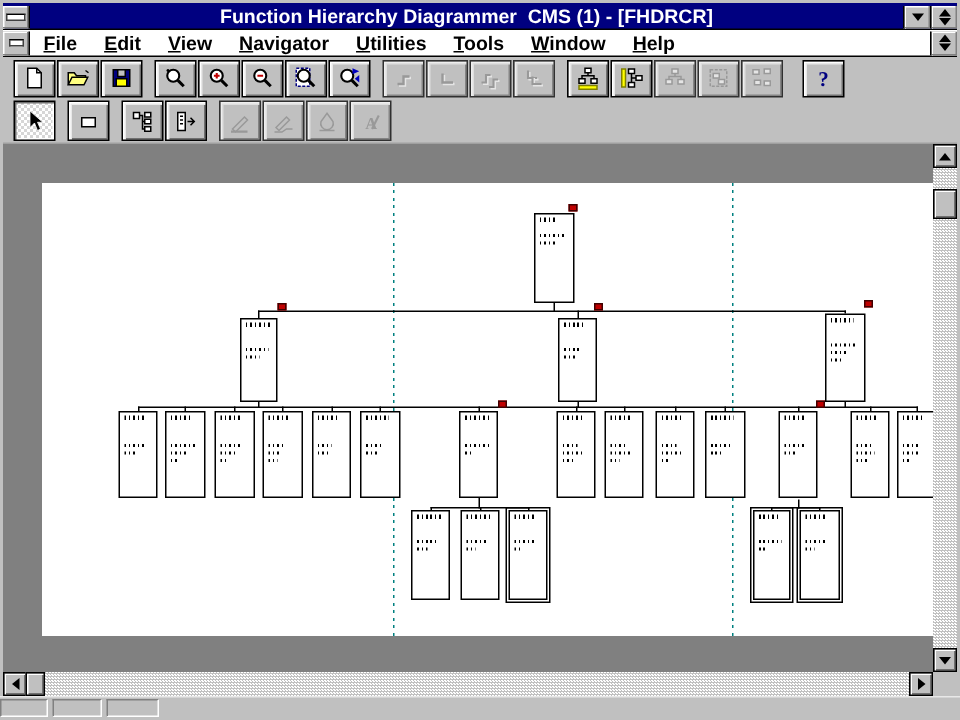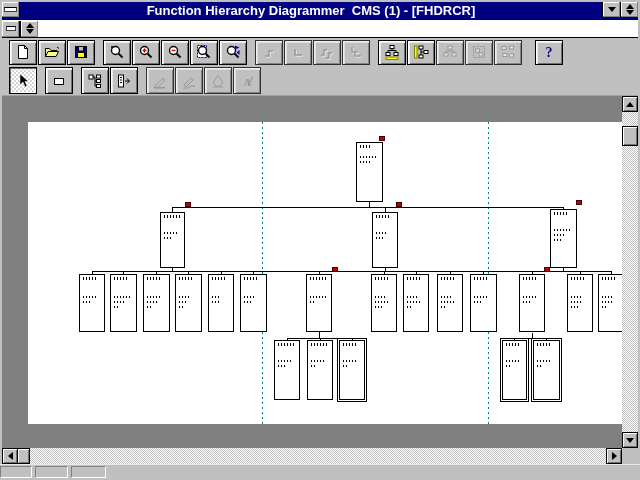--- a/index.html
+++ b/index.html
@@ -1,20 +1,20 @@
 <!DOCTYPE html>
 <html><head>
 <meta charset="utf-8">
 <style>
   html,body{margin:0;padding:0;}
   body{width:640px;height:480px;background:#c0c0c0;position:relative;overflow:hidden;
        font-family:"Liberation Sans",sans-serif;-webkit-font-smoothing:none;}
   
   #titlebar{position:absolute;left:2px;top:2px;right:2px;height:17px;background:#000080;
-            border-bottom:1px solid #000;display:flex;align-items:flex-start;}
+            border-bottom:1px solid #000;display:flex;align-items:flex-end;}
   #title-text{flex:1;text-align:center;color:#fff;font-weight:bold;font-size:13px;white-space:pre;line-height:17px;}
   .sysbox{width:17px;height:15px;background:#c0c0c0;border-right:1px solid #000;
           display:flex;align-items:center;justify-content:center;box-shadow:inset -1px -1px 0 #808080,inset 1px 1px 0 #fff;}
   .sysdash{width:11px;height:3px;background:#fff;border:1px solid #404040;border-top-color:#000;}
   .capbtn{width:17px;height:15px;background:#c0c0c0;border-left:1px solid #000;
           display:flex;flex-direction:column;align-items:center;justify-content:center;gap:1px;
           box-shadow:inset -1px -1px 0 #808080,inset 1px 1px 0 #fff;}
   .tri-up{width:0;height:0;border-left:4px solid transparent;border-right:4px solid transparent;border-bottom:5px solid #000;}
   .tri-down{width:0;height:0;border-left:4px solid transparent;border-right:4px solid transparent;border-top:5px solid #000;}
   .tri-left{width:0;height:0;border-top:4px solid transparent;border-bottom:4px solid transparent;border-right:5px solid #000;}
@@ -86,20 +86,30 @@
   <div class="capbtn">
     <div class="tri-up"></div>
     <div class="tri-down"></div>
   </div>
 </div>
 
 <div id="menubar">
   <div class="sysbox" style="height:16px;">
     <div class="sysdash" style="width:8px;"></div>
   </div>
+  <div id="menu-items">
+      <span class="menu-item"><u>F</u>ile</span>
+      <span class="menu-item"><u>E</u>dit</span>
+      <span class="menu-item"><u>V</u>iew</span>
+      <span class="menu-item"><u>N</u>avigator</span>
+      <span class="menu-item"><u>U</u>tilities</span>
+      <span class="menu-item"><u>T</u>ools</span>
+      <span class="menu-item"><u>W</u>indow</span>
+      <span class="menu-item"><u>H</u>elp</span>
+    </div>
   <div class="capbtn" style="height:16px;">
     <div class="tri-up"></div>
     <div class="tri-down"></div>
   </div>
 </div>
 
 <div id="toolbar1">
     <div class="tbtn">
       <span style="width: 16px; height: 16px; display: flex;">
         <svg class="icon" viewBox="0 0 16 16" xmlns="http://www.w3.org/2000/svg">

